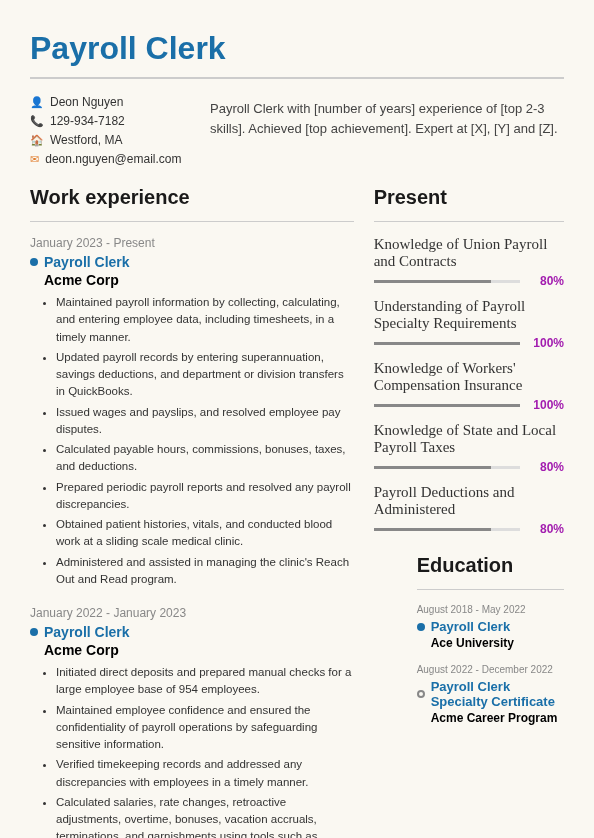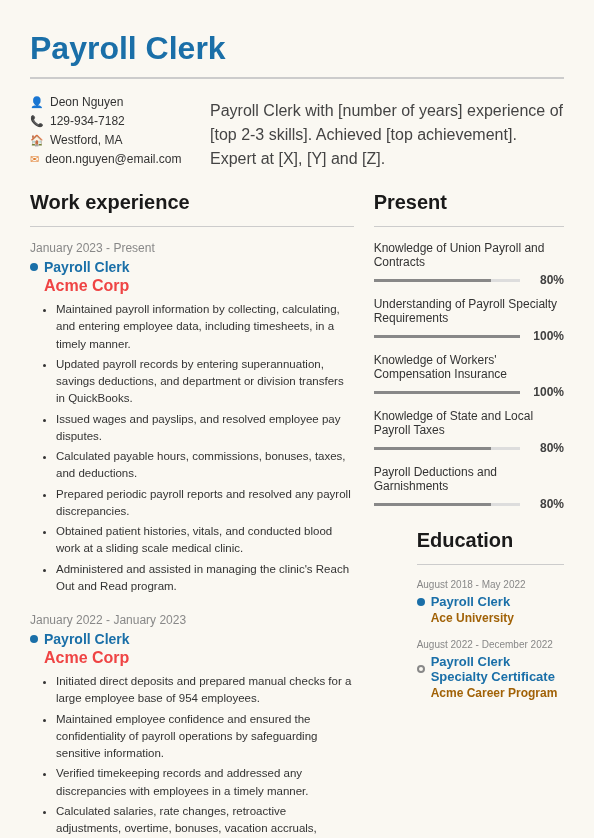--- a/index.html
+++ b/index.html
@@ -41,21 +41,21 @@
       font-size: 12px;
       color: #333;
     }
     .contact-icon {
       color: #e07b2a;
       font-size: 11px;
       width: 14px;
       text-align: center;
     }
     .summary-text {
-      font-size: 16px;
+      font-size: 13px;
       color: #444;
       line-height: 1.5;
       padding-top: 4px;
     }
     .main-content {
       display: flex;
       gap: 20px;
       margin-top: 10px;
     }
     .left-column {
@@ -105,65 +105,66 @@
       border-radius: 50%;
       flex-shrink: 0;
       background: transparent;
     }
     .job-title {
       font-size: 14px;
       font-weight: bold;
       color: #1a6fa8;
     }
     .company-name {
-      font-size: 16px;
-      font-weight: bold;
-      color: #ef4444;
+      font-size: 14px;
+      font-weight: bold;
+      color: #000000;
       margin-bottom: 6px;
       margin-left: 14px;
     }
     .job-bullets {
       margin-left: 14px;
       padding-left: 12px;
     }
     .job-bullets li {
       font-size: 11.5px;
       color: #333;
       line-height: 1.5;
       margin-bottom: 3px;
     }
     
     .skill-item {
       margin-bottom: 10px;
     }
     .skill-label {
-      font-size: 12px;
+      font-size: 15px;
       color: #333;
       margin-bottom: 4px;
+      font-family: Liberation Serif, serif;
     }
     .skill-bar-row {
       display: flex;
       align-items: center;
       gap: 8px;
     }
     .skill-bar-bg {
       flex: 1;
       height: 3px;
       background: #ddd;
       position: relative;
     }
     .skill-bar-fill {
       height: 3px;
       background: #888;
       position: absolute;
       left: 0; top: 0;
     }
     .skill-pct {
       font-size: 12px;
-      color: #404040;
+      color: #a21caf;
       font-weight: bold;
       min-width: 36px;
       text-align: right;
     }
     
     .edu-section {
       margin-top: 18px;
       margin-left: 43px;
     }
     .edu-entry {
@@ -181,21 +182,21 @@
       margin-bottom: 2px;
     }
     .edu-title {
       font-size: 13px;
       font-weight: bold;
       color: #1a6fa8;
     }
     .edu-institution {
       font-size: 12px;
       font-weight: bold;
-      color: #a16207;
+      color: #000000;
       margin-left: 14px;
     }
   </style>
 </head>
 <body>
 
 <div>
 
   <div>
     <h1 class="header-title">Payroll Clerk</h1>
@@ -305,21 +306,21 @@
         <div class="skill-label">Knowledge of State and Local Payroll Taxes</div>
         <div class="skill-bar-row">
           <div class="skill-bar-bg">
             <div class="skill-bar-fill" style="width:80%"></div>
           </div>
           <span class="skill-pct">80%</span>
         </div>
       </div>
 
       <div class="skill-item">
-        <div class="skill-label">Payroll Deductions and Garnishments</div>
+        <div class="skill-label">Payroll Deductions and Administered</div>
         <div class="skill-bar-row">
           <div class="skill-bar-bg">
             <div class="skill-bar-fill" style="width:80%"></div>
           </div>
           <span class="skill-pct">80%</span>
         </div>
       </div>
 
       <div class="edu-section">
         <h2 class="section-title">Education</h2>

